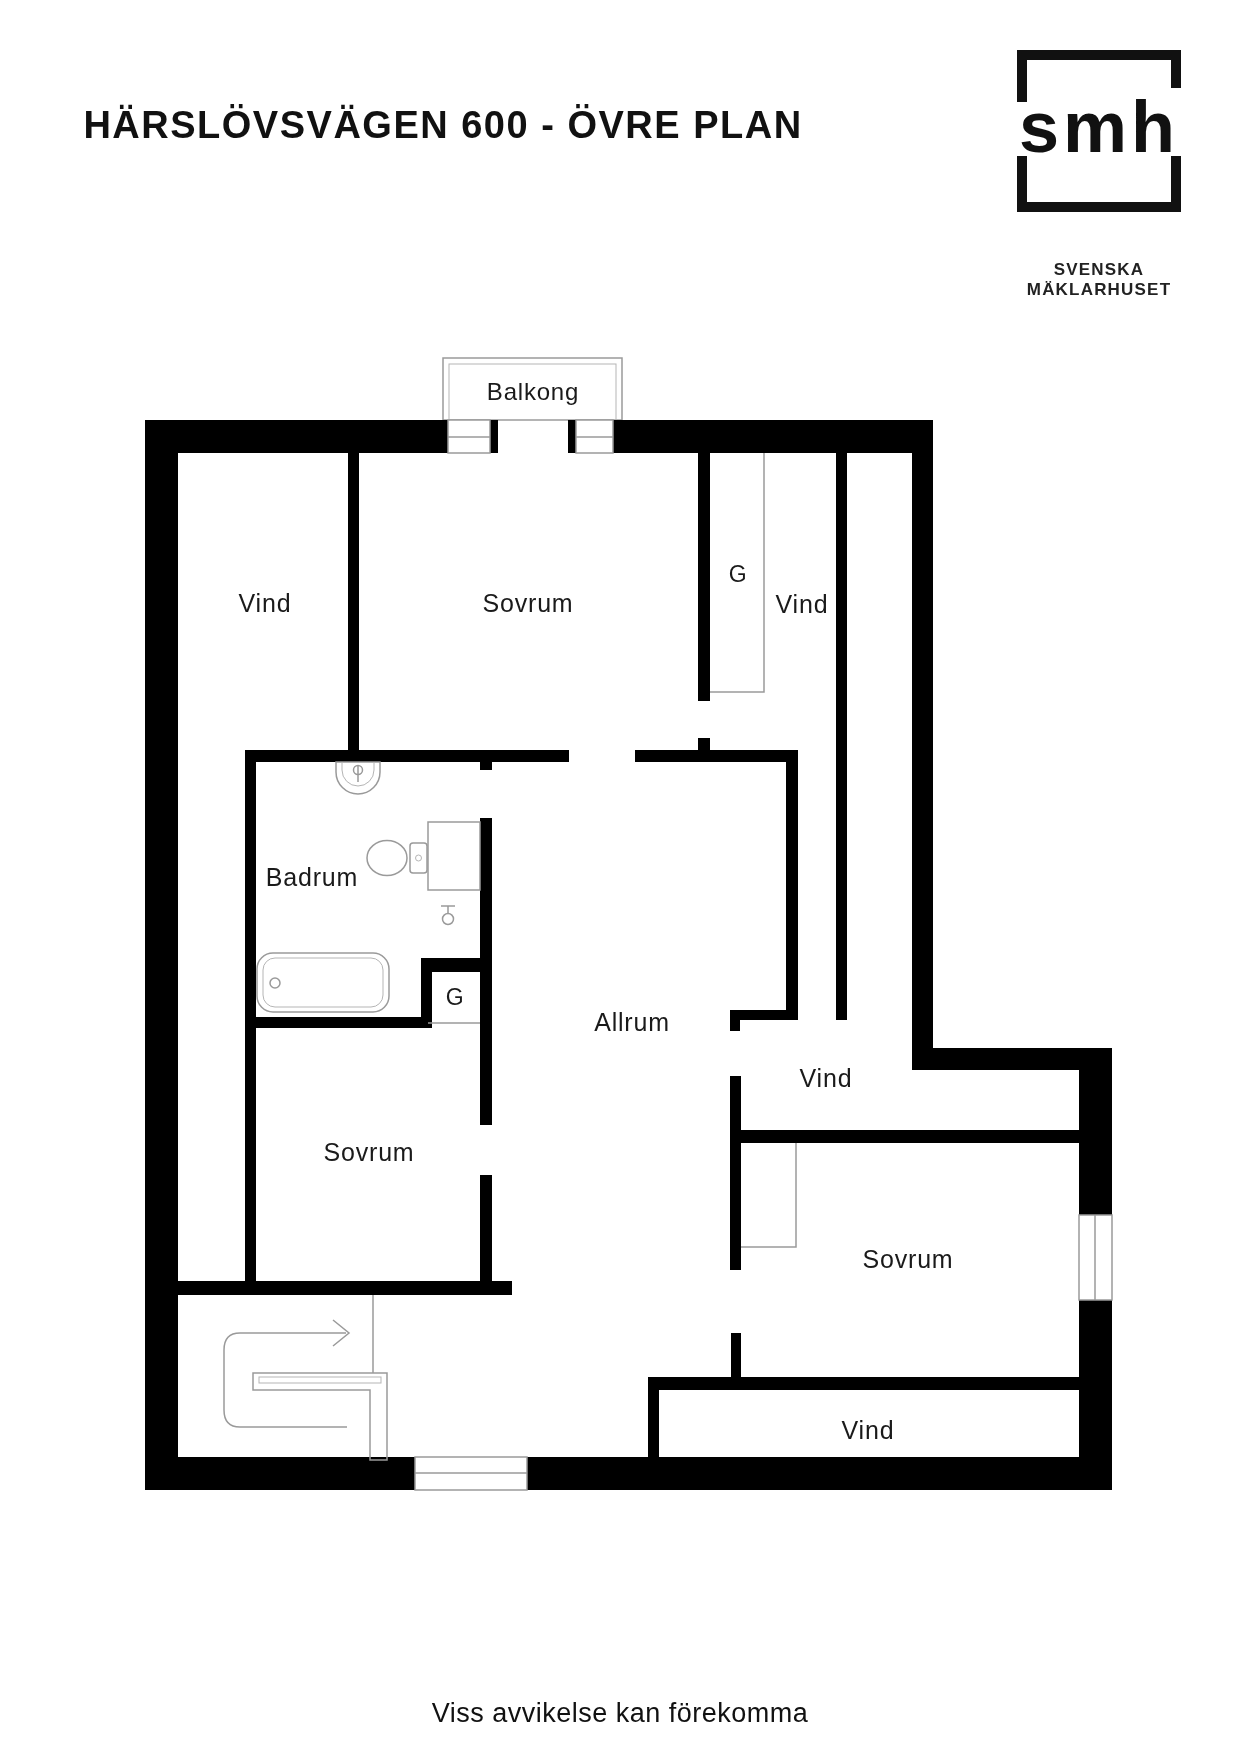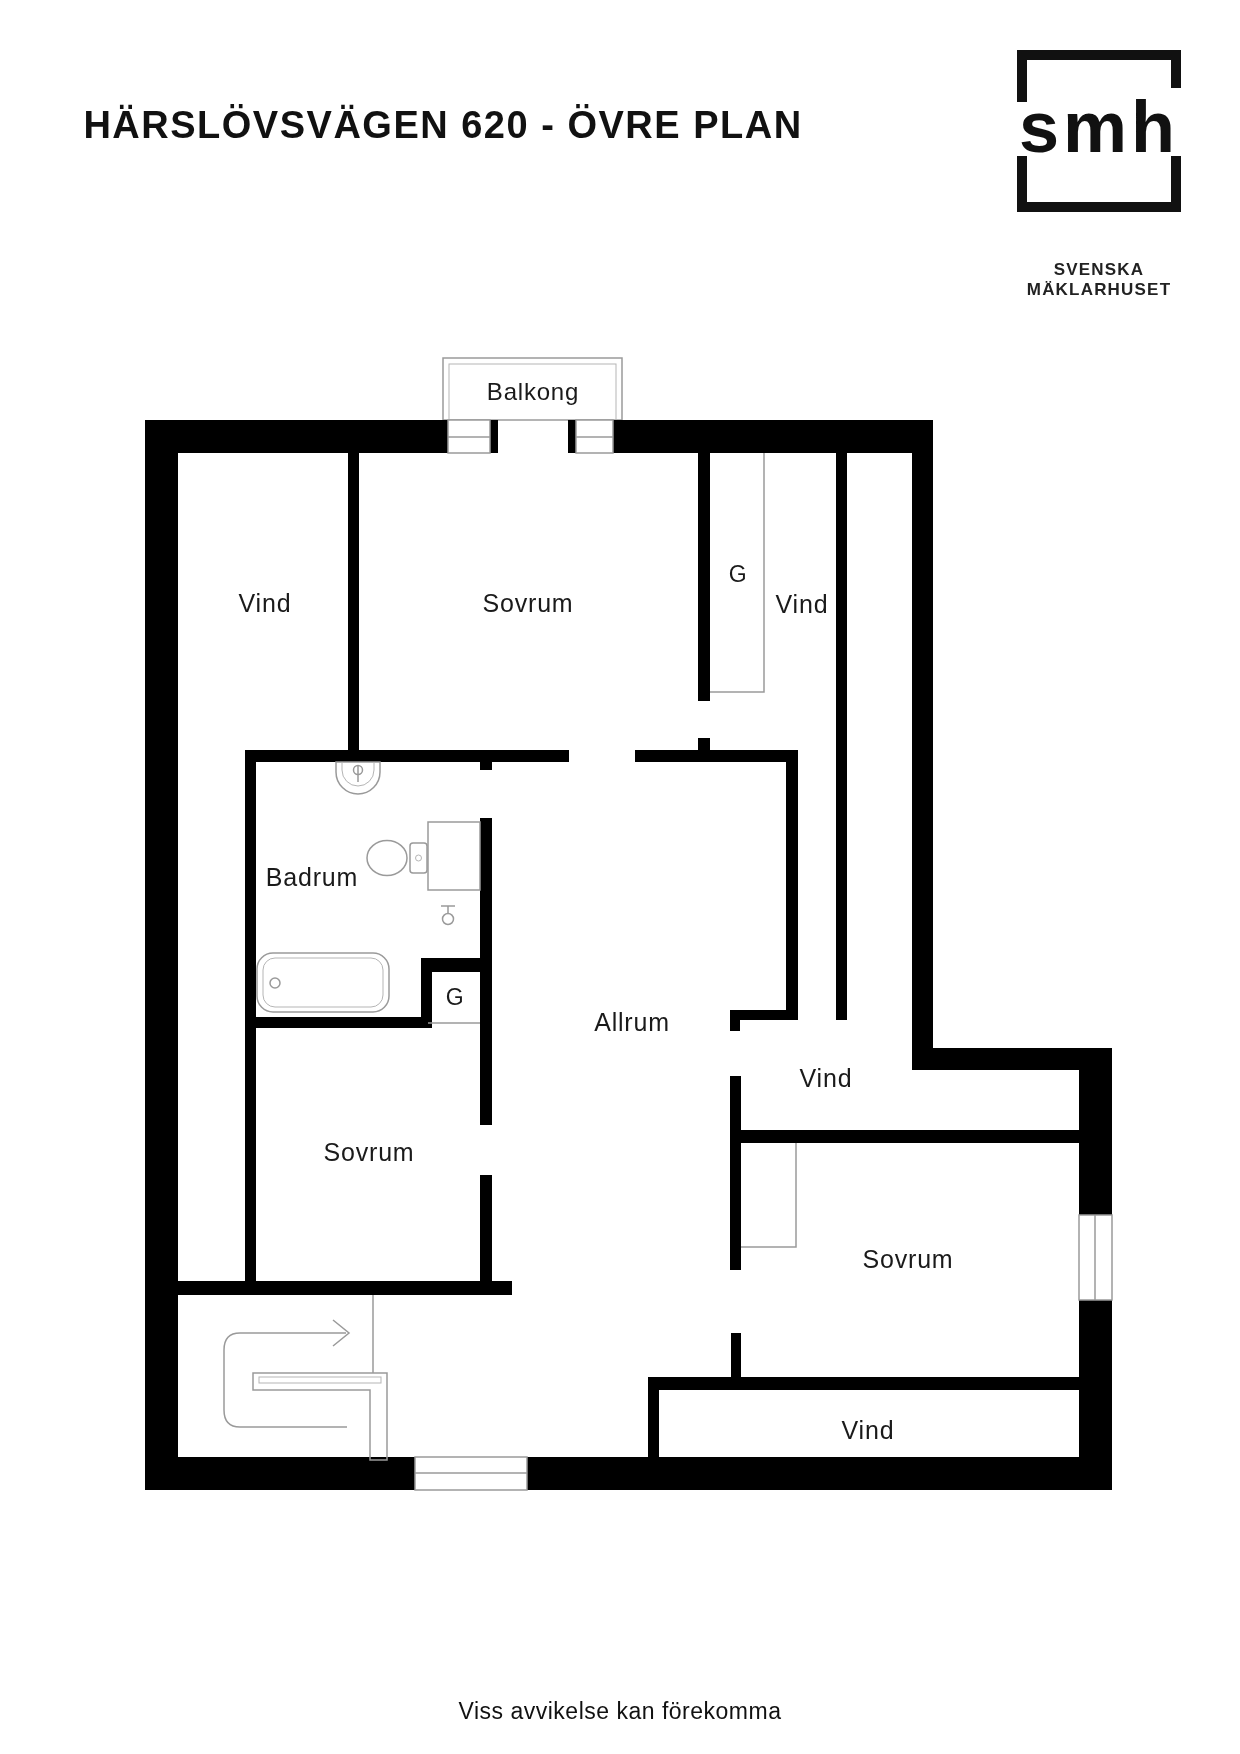--- a/index.html
+++ b/index.html
@@ -10,35 +10,35 @@
   .page-title{
     position:absolute;left:0;top:104px;width:886px;text-align:center;
     font-size:38px;font-weight:bold;letter-spacing:1.5px;color:#111;white-space:nowrap;
   }
   .logo-sub{
     position:absolute;left:1007px;top:228px;width:184px;text-align:center;
     font-weight:bold;font-size:17px;line-height:20px;letter-spacing:1.2px;color:#222;margin-top:32px;
   }
   .footer-note{
     position:absolute;left:0;top:1698px;width:1240px;text-align:center;
-    font-size:23px;color:#111;letter-spacing:0.5px;
+    font-size:27px;color:#111;letter-spacing:0.5px;
   }
   svg.plan{position:absolute;left:0;top:0}
   .wall{fill:#000000;stroke:none}
   .thin{stroke:#9a9a9a;stroke-width:1.5;fill:none}
   .thin2{stroke:#b5b5b5;stroke-width:1;fill:none}
   .winbox{fill:#ffffff;stroke:#9a9a9a;stroke-width:1.5}
   .fixt{fill:#ffffff;stroke:#9a9a9a;stroke-width:1.5}
   .room-label{fill:#1a1a1a;letter-spacing:0.8px}
   .logo-mark{fill:#111;font-weight:bold}
 </style>
 </head>
 <body>
 
-<div class="page-title">HÄRSLÖVSVÄGEN 620 - ÖVRE PLAN</div>
+<div class="page-title">HÄRSLÖVSVÄGEN 600 - ÖVRE PLAN</div>
 
 <div class="logo-sub">
   <div>SVENSKA</div>
   <div>MÄKLARHUSET</div>
 </div>
 
 <svg class="plan" width="1240" height="1754" viewBox="0 0 1240 1754">
 
   <g>
     <rect x="1022" y="55" width="154" height="152" fill="none" stroke="#111" stroke-width="10"></rect>

